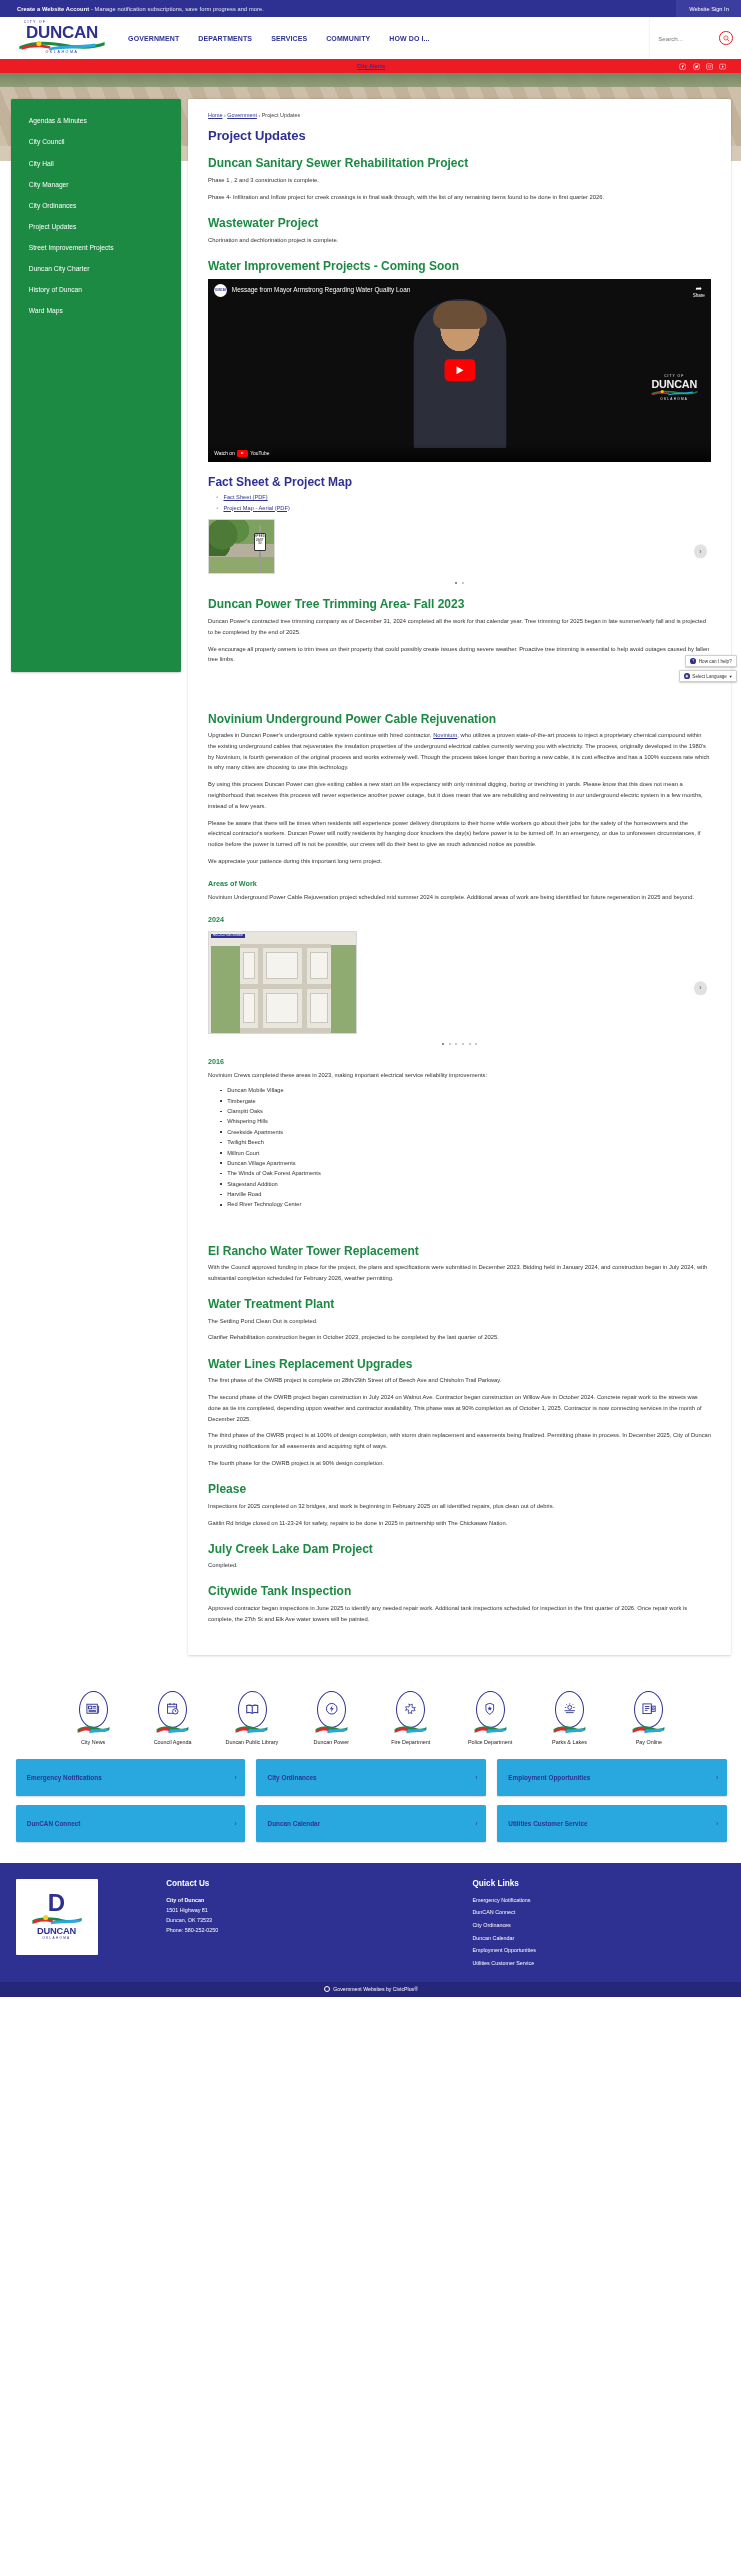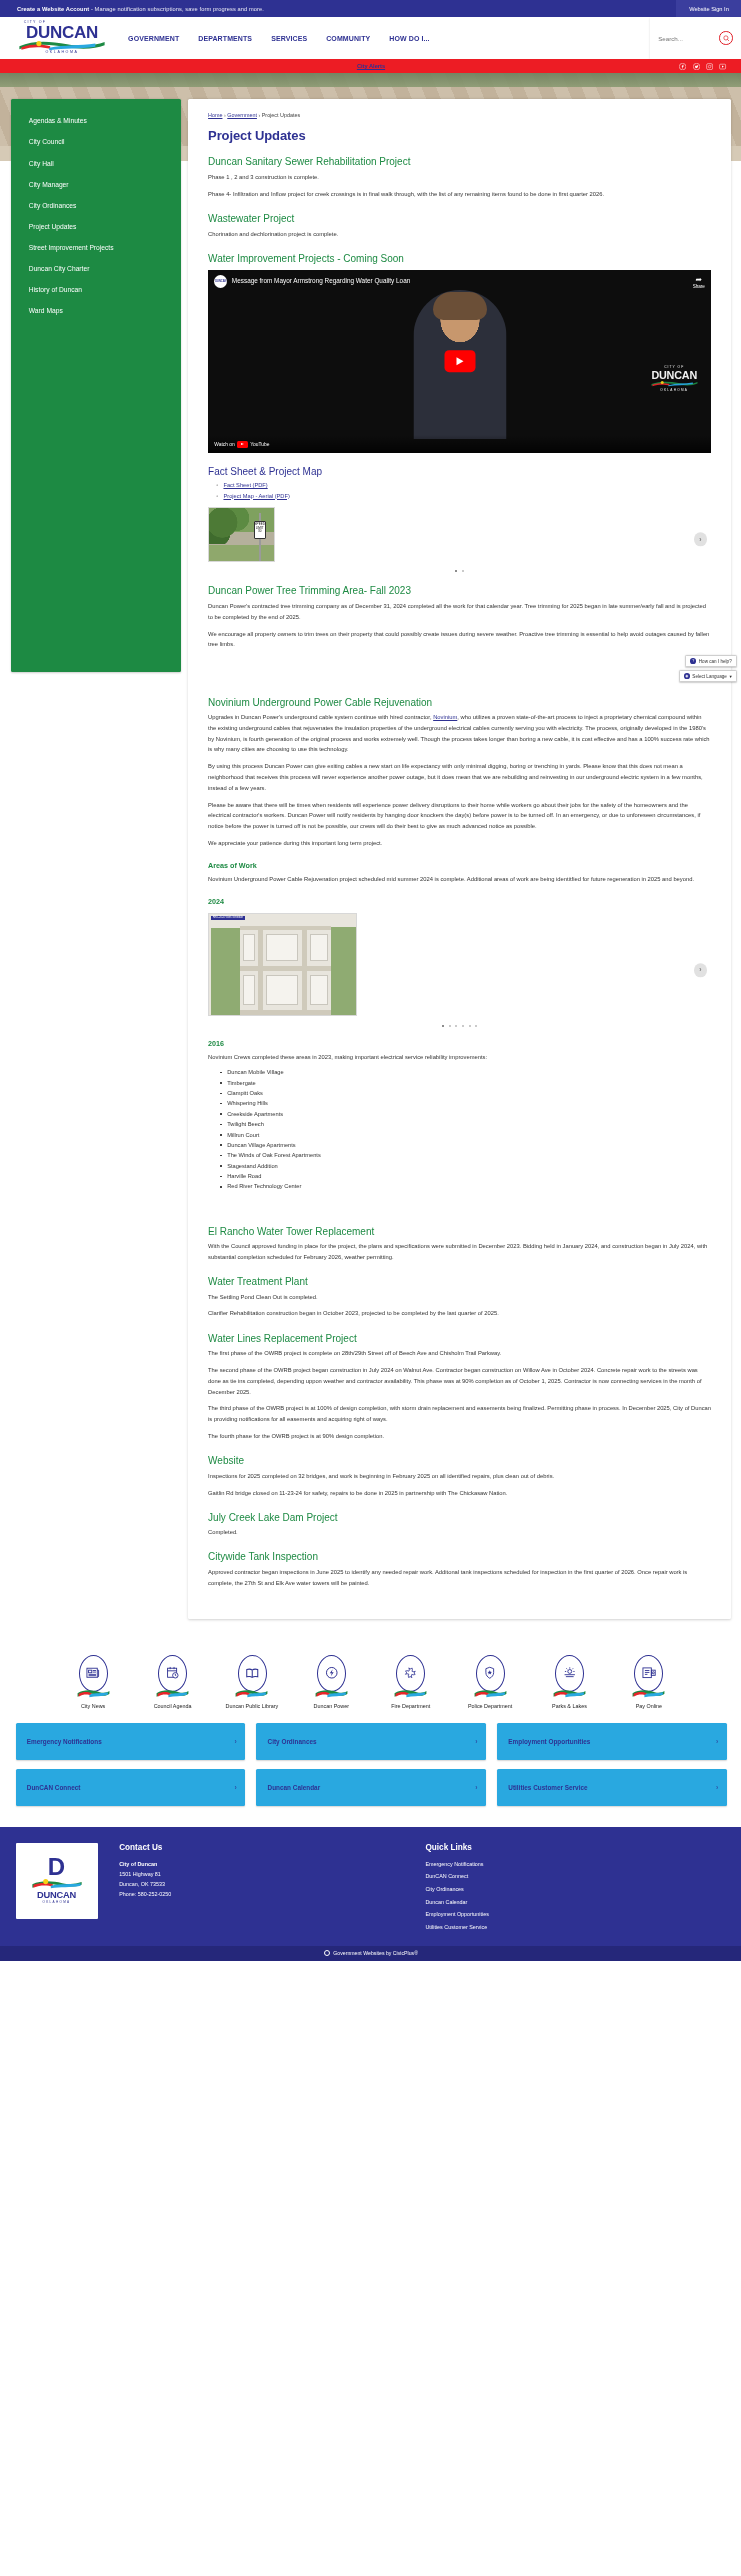--- a/index.html
+++ b/index.html
@@ -228,22 +228,22 @@
 
   h1.page-title {
     color: #2e3192;
     font-size: 13px;
     font-weight: bold;
     margin-bottom: 11.3px;
     letter-spacing: -0.1px;
   }
   h2.sec {
     color: #1d8a43;
-    font-size: 10px;
-    font-weight: normal;
+    font-size: 12px;
+    font-weight: bold;
     margin: 13.4px 0 4.6px 0;
   }
   h2.sec.blue { color: #2e3192; }
   h3.sub {
     color: #1d8a43;
     font-size: 7.2px;
     font-weight: bold;
     margin: 12.4px 0 4.1px 0;
   }
   .content p {
@@ -530,21 +530,21 @@
     margin-right: 16.5px;
   }
   .footer .fbadge .bigD {
     font-size: 24px; font-weight: bold; color: #2e3192; line-height: .85;
   }
   .footer .fbadge .sw { width: 52px; height: 11.3px; margin: 1px 0; }
   .footer .fbadge .nm {
     font-size: 9.3px; font-weight: bold; color: #2e3192; letter-spacing: -0.2px;
   }
   .footer .fbadge .ok { font-size: 3.1px; letter-spacing: 1.3px; color: #2e3192; }
-  .fcol { flex: 1; }
+  .fcol { flex: 1; margin-left: 47px; }
   .fcol h4 {
     font-size: 8.2px;
     font-weight: bold;
     margin-bottom: 7.2px;
   }
   .fcol .line { font-size: 5.4px; line-height: 1.85; }
   .fcol .line.b { font-weight: bold; }
   .fcol ul { list-style: none; }
   .fcol ul li { margin-bottom: 3.6px; }
   .fcol ul li a {
@@ -795,27 +795,27 @@
 
     <div style="height:15.5px"></div>
 
     <h2 class="sec">El Rancho Water Tower Replacement</h2>
     <p>With the Council approved funding in place for the project, the plans and specifications were submitted in December 2023.  Bidding held in January 2024, and construction began in July 2024, with substantial completion scheduled for February 2026, weather permitting.</p>
 
     <h2 class="sec">Water Treatment Plant</h2>
     <p>The Settling Pond Clean Out is completed.</p>
     <p>Clarifier Rehabilitation construction began in October 2023, projected to be completed by the last quarter of 2025.</p>
 
-    <h2 class="sec">Water Lines Replacement Project</h2>
+    <h2 class="sec">Water Lines Replacement Upgrades</h2>
     <p>The first phase of the OWRB project is complete on 28th/29th Street off of Beech Ave and Chisholm Trail Parkway.</p>
     <p>The second phase of the OWRB project began construction in July 2024 on Walnut Ave. Contractor began construction on Willow Ave in October 2024. Concrete repair work to the streets was done as tie ins completed, depending uppon weather and contractor availability. This phase was at 90% completion as of October 1, 2025. Contractor is now connecting services in the month of December 2025.</p>
     <p>The third phase of the OWRB project is at 100% of design completion, with storm drain replacement and easements being finalized. Permitting phase in process. In December 2025, City of Duncan is providing notifications for all easements and acquiring right of ways.</p>
     <p>The fourth phase for the OWRB project is at 90% design completion.</p>
 
-    <h2 class="sec">Website</h2>
+    <h2 class="sec">Please</h2>
     <p>Inspections for 2025 completed on 32 bridges, and work is beginning in February 2025 on all identified repairs, plus clean out of debris.</p>
     <p>Gaitlin Rd bridge closed on 11-23-24 for safety, repairs to be done in 2025 in partnership with The Chickasaw Nation.</p>
 
     <h2 class="sec">July Creek Lake Dam Project</h2>
     <p>Completed.</p>
 
     <h2 class="sec">Citywide Tank Inspection</h2>
     <p>Approved contractor began inspections in June 2025 to identify any needed repair work. Additonal tank inspections scheduled for inspection in the first quarter of 2026. Once repair work is complete, the 27th St and Elk Ave water towers will be painted.</p>
 
   </main>

